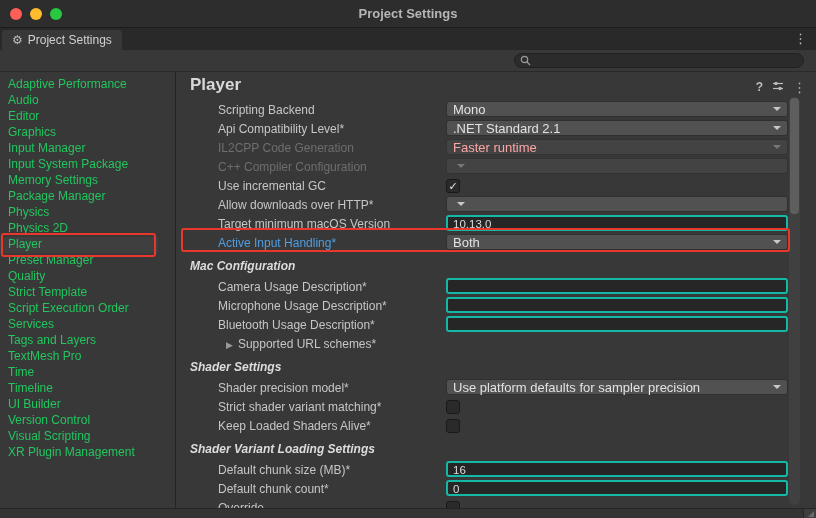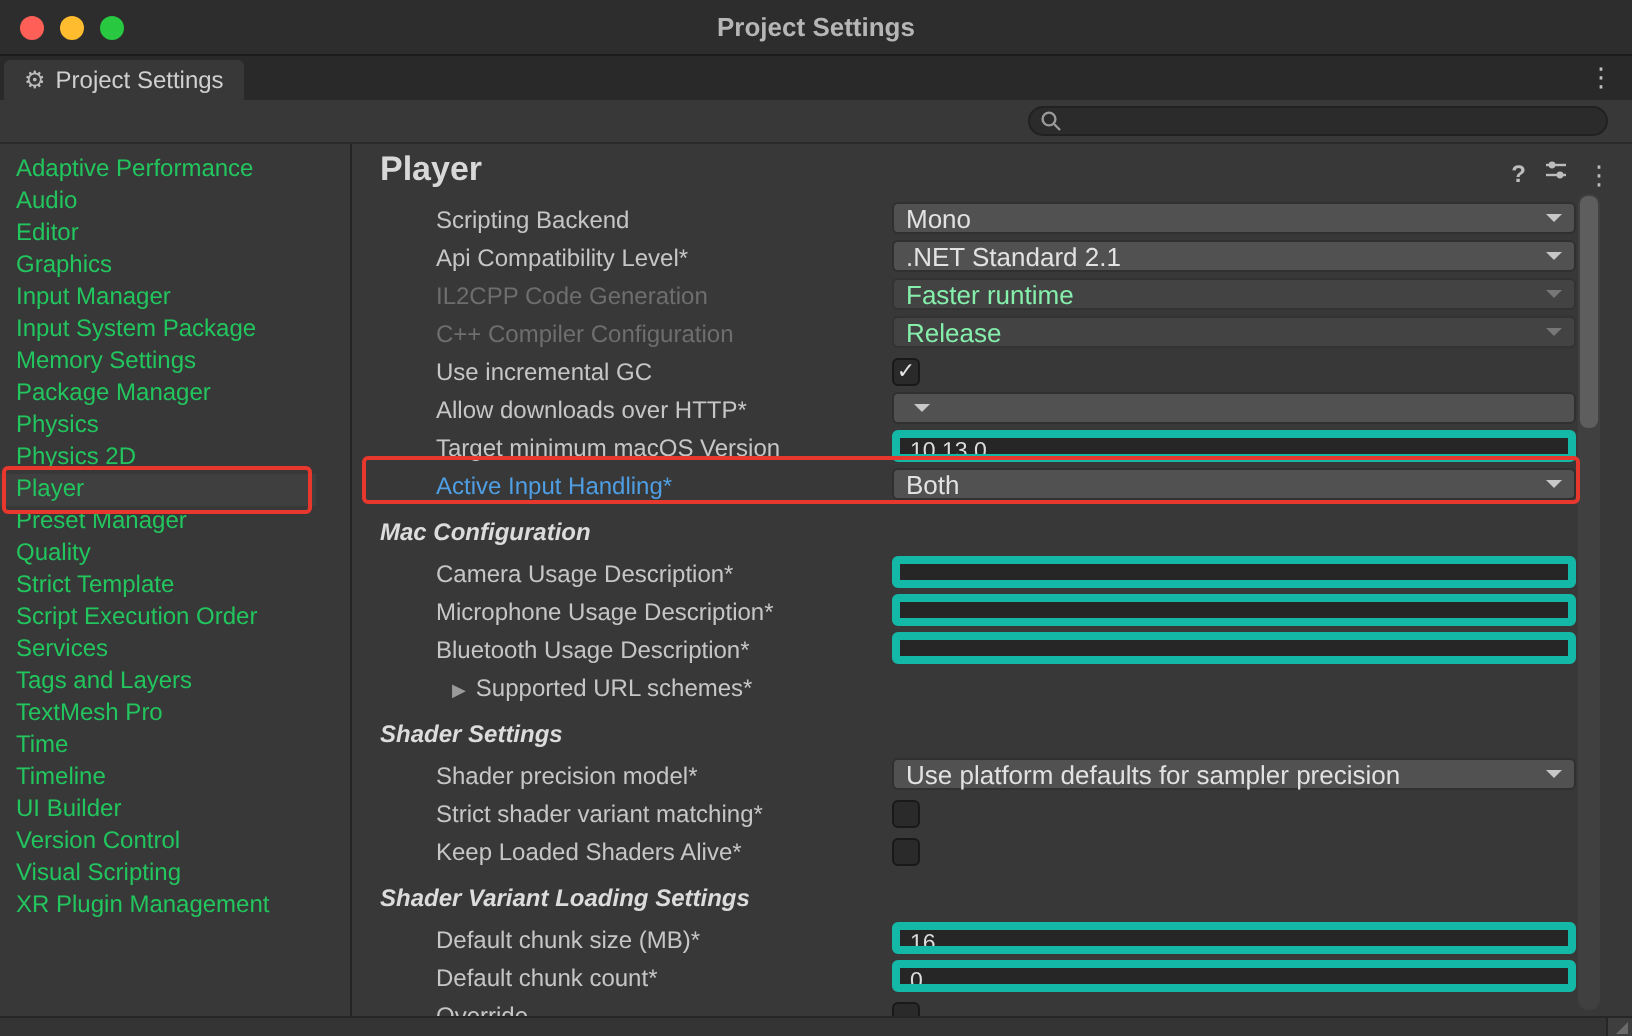--- a/index.html
+++ b/index.html
@@ -55,24 +55,24 @@
   .row.foldout .row-label { flex-basis:220px; }
   .row.disabled .row-label { color:#6e6e6e; }
   .tri { font-size:9px; color:#9a9a9a; margin-right:5px; }
   .row-value { flex:0 0 342px; display:flex; align-items:center; }
 
   .dropdown { width:100%; height:16px; background:#515151; border:1px solid #303030; border-radius:3px;
               display:flex; align-items:center; padding:0 6px; color:#e2e2e2; }
   .dd-text { flex:1; white-space:nowrap; overflow:hidden; font-size:13px; }
   .dd-arrow { width:0; height:0; border-left:4px solid transparent; border-right:4px solid transparent;
               border-top:4px solid #c8c8c8; margin-left:4px; }
-  .row.disabled .dropdown { background:#434343; color:#86efac; border-color:#333; }
+  .row.disabled .dropdown { background:#434343; color:#fca5a5; border-color:#333; }
   .row.disabled .dd-arrow { border-top-color:#777; }
 
-  .textfield { width:100%; height:16px; background:#262626; border:4px solid #14b8a6; border-radius:3px;
+  .textfield { width:100%; height:16px; background:#262626; border:2px solid #14b8a6; border-radius:3px;
                padding:0 5px; color:#dcdcdc; font-size:11.5px; line-height:14px; white-space:nowrap; overflow:hidden; }
   .checkbox { width:14px; height:14px; background:#2a2a2a; border:1px solid #191919; border-radius:3px;
               color:#e6e6e6; font-size:11px; line-height:12px; text-align:center; }
 
   .row-ann { position:absolute; left:5px; top:-3px; width:609px; height:24px; border:2px solid #e8382d;
              border-radius:3px; pointer-events:none; z-index:4; }
 
   .vscroll { position:absolute; right:16px; top:25px; bottom:3px; width:11px; background:#404040; border-radius:5px; }
   .vthumb { position:absolute; left:1px; top:1px; width:9px; height:116px; background:#5e5e5e; border-radius:4px; }
 
@@ -233,21 +233,20 @@
               <div class="dropdown">
                 <span class="dd-text">Faster runtime</span>
                 <span class="dd-arrow"></span>
               </div>
             </div>
           </div>
           <div class="row disabled">
             <div class="row-label"><span>C++ Compiler Configuration</span></div>
             <div class="row-value">
               <div class="dropdown">
-                <span class="dd-text">Release</span>
                 <span class="dd-arrow"></span>
               </div>
             </div>
           </div>
           <div class="row">
             <div class="row-label"><span>Use incremental GC</span></div>
             <div class="row-value">
               <div class="checkbox checked">✓</div>
             </div>
           </div>

